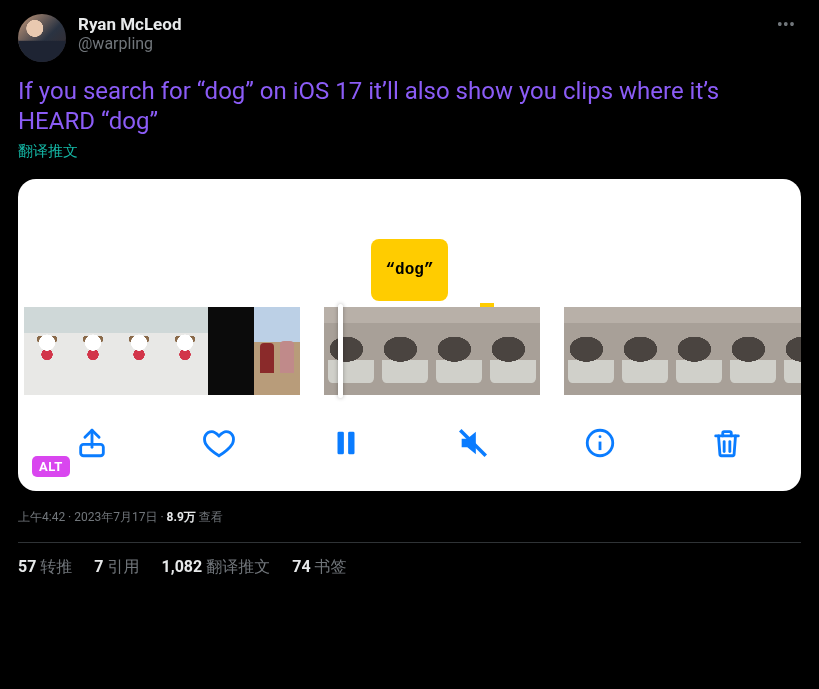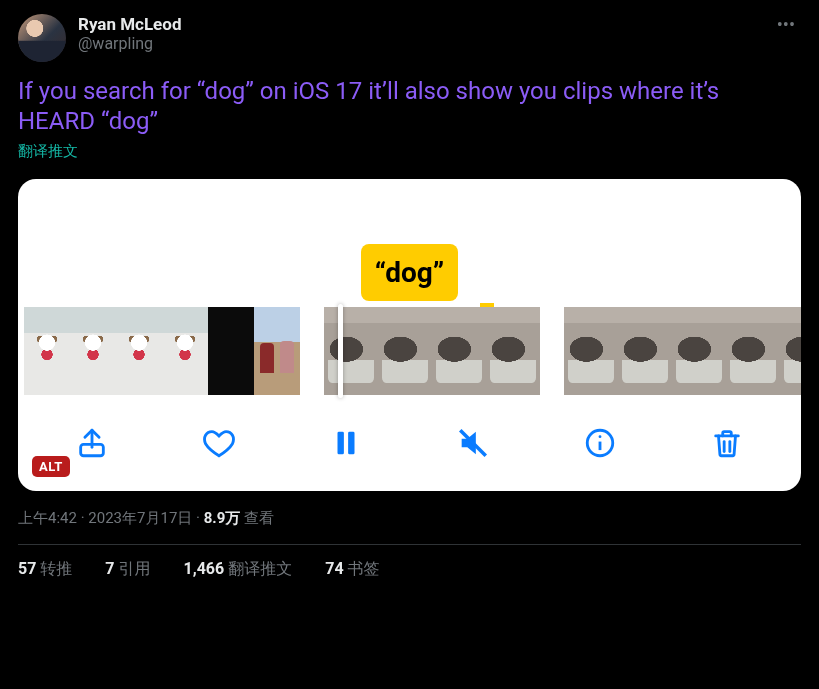--- a/index.html
+++ b/index.html
@@ -77,23 +77,24 @@
     display: flex;
     align-items: flex-end;
     justify-content: center;
     padding-bottom: 6px;
     position: relative;
   }
   .tooltip {
     background: #ffcc00;
     color: #000;
     font-weight: 700;
-    font-size: 28px;
-    padding: 12px 14px;
+    font-size: 16px;
+    padding: 22px 14px;
     border-radius: 8px;
+    font-family: Liberation Mono, monospace;
   }
   .yellow-tick {
     position: absolute;
     bottom: -2px;
     left: 59%;
     width: 14px;
     height: 6px;
     background: #ffcc00;
   }
   .filmstrip {
@@ -187,42 +188,42 @@
     align-items: center;
     justify-content: center;
     color: #0a7cff;
     cursor: pointer;
   }
   .deck-btn svg { width: 34px; height: 34px; }
   .alt-badge {
     position: absolute;
     left: 14px;
     bottom: 14px;
-    background: #b91c1c;
+    background: #d946ef;
     color: #fff;
     font-weight: 700;
     font-size: 13px;
     padding: 3px 7px;
     border-radius: 5px;
     letter-spacing: 0.5px;
   }
   .meta-line {
     margin-top: 18px;
     color: #71767b;
-    font-size: 15px;
+    font-size: 12px;
   }
   .meta-line .views-count { color: #e7e9ea; font-weight: 700; }
   .divider {
     height: 1px;
     background: #2f3336;
     margin: 16px 0 14px 0;
   }
   .stats {
     display: flex;
-    gap: 33px;
+    gap: 22px;
     color: #71767b;
     font-size: 16px;
   }
   .stats .num { color: #e7e9ea; font-weight: 700; margin-right: 4px; }
   .stats span { cursor: pointer; }
 </style>
 </head>
 <body>
 
 <div class="tweet">
@@ -323,17 +324,17 @@
 
   <div class="meta-line">
     <span>上午4:42</span><span> · </span><span>2023年7月17日</span><span> · </span><span class="views-count">8.9万</span><span> 查看</span>
   </div>
 
   <div class="divider"></div>
 
   <div class="stats">
     <span><span class="num">57</span><span>转推</span></span>
     <span><span class="num">7</span><span>引用</span></span>
-    <span><span class="num">1,466</span><span>翻译推文</span></span>
+    <span><span class="num">1,082</span><span>翻译推文</span></span>
     <span><span class="num">74</span><span>书签</span></span>
   </div>
 
 </div>
 
 </body></html>

